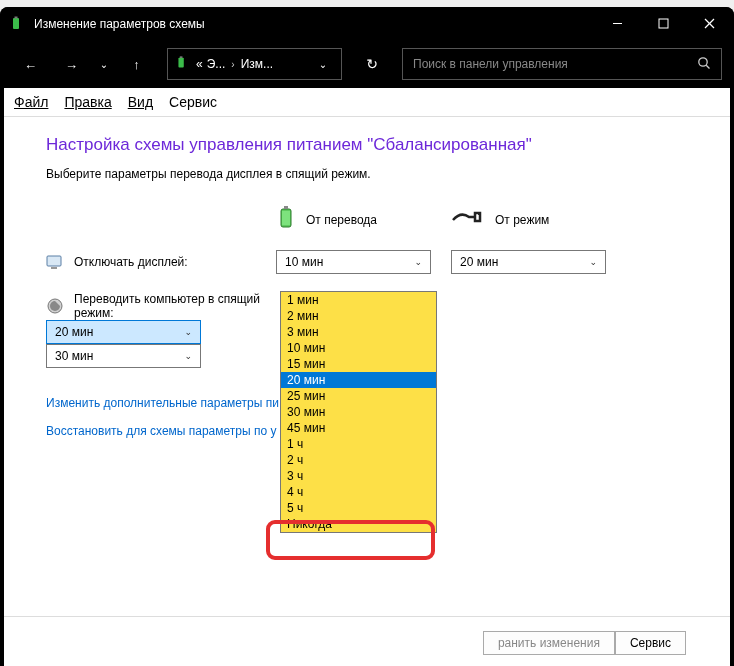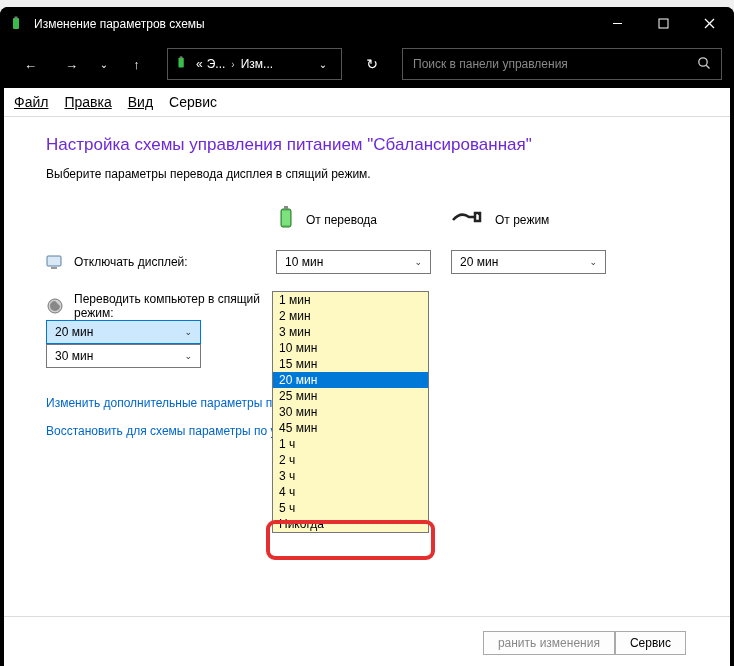--- a/index.html
+++ b/index.html
@@ -49,21 +49,21 @@
     .dropdown.open { background: #cce8ff; border-color: #0078d7; }
     
     .links-area { margin-top: 28px; }
     .link { color: #0066cc; font-size: 12px; display: block; margin-bottom: 14px; cursor: pointer; }
     
     .footer-area { border-top: 1px solid #ddd; padding: 14px 44px; display: flex; justify-content: flex-end; gap: 0; }
     .btn { height: 24px; padding: 0 14px; border: 1px solid #aaa; background: #fdfdfd; font-size: 12px; cursor: pointer; display: flex; align-items: center; }
     .btn.disabled { color: #888; }
     
     
-    .dd-list { position: absolute; left: 272px; top: 291px; width: 157px; background: #fef9c3; border: 1px solid #777; z-index: 100; }
+    .dd-list { position: absolute; left: 280px; top: 291px; width: 157px; background: #fde047; border: 1px solid #777; z-index: 100; }
     .dd-item { font-size: 12px; padding: 0 6px; line-height: 16px; cursor: pointer; }
     .dd-item.selected { background: #0078d7; color: #fff; }
     .dd-highlight-box { position: absolute; left: 266px; top: 520px; width: 169px; height: 40px; border: 4px solid #e52e2e; border-radius: 9px; z-index: 101; pointer-events: none; }
   </style>
 </head>
 <body>
 
 <div class="window">
 
   <div class="titlebar">

